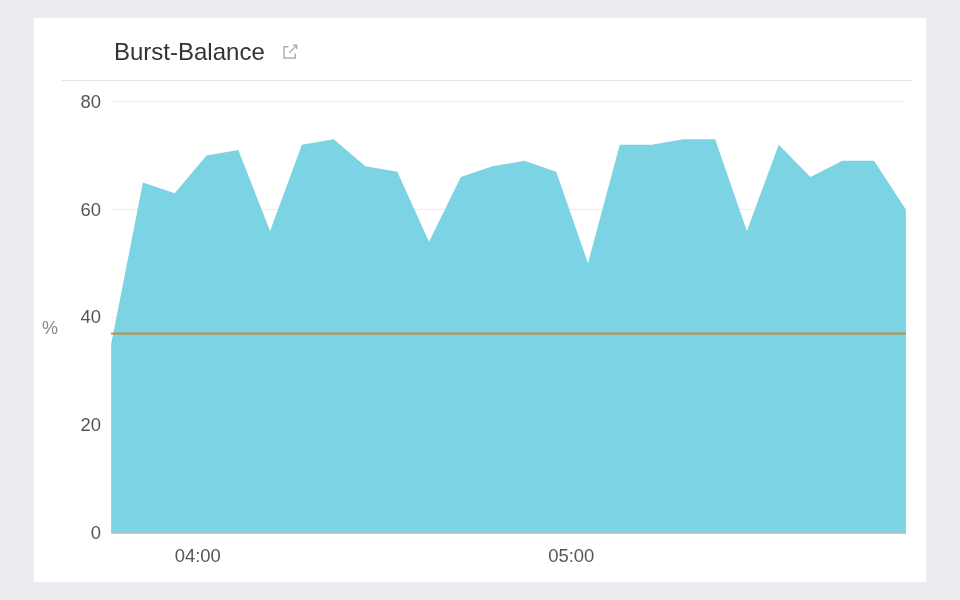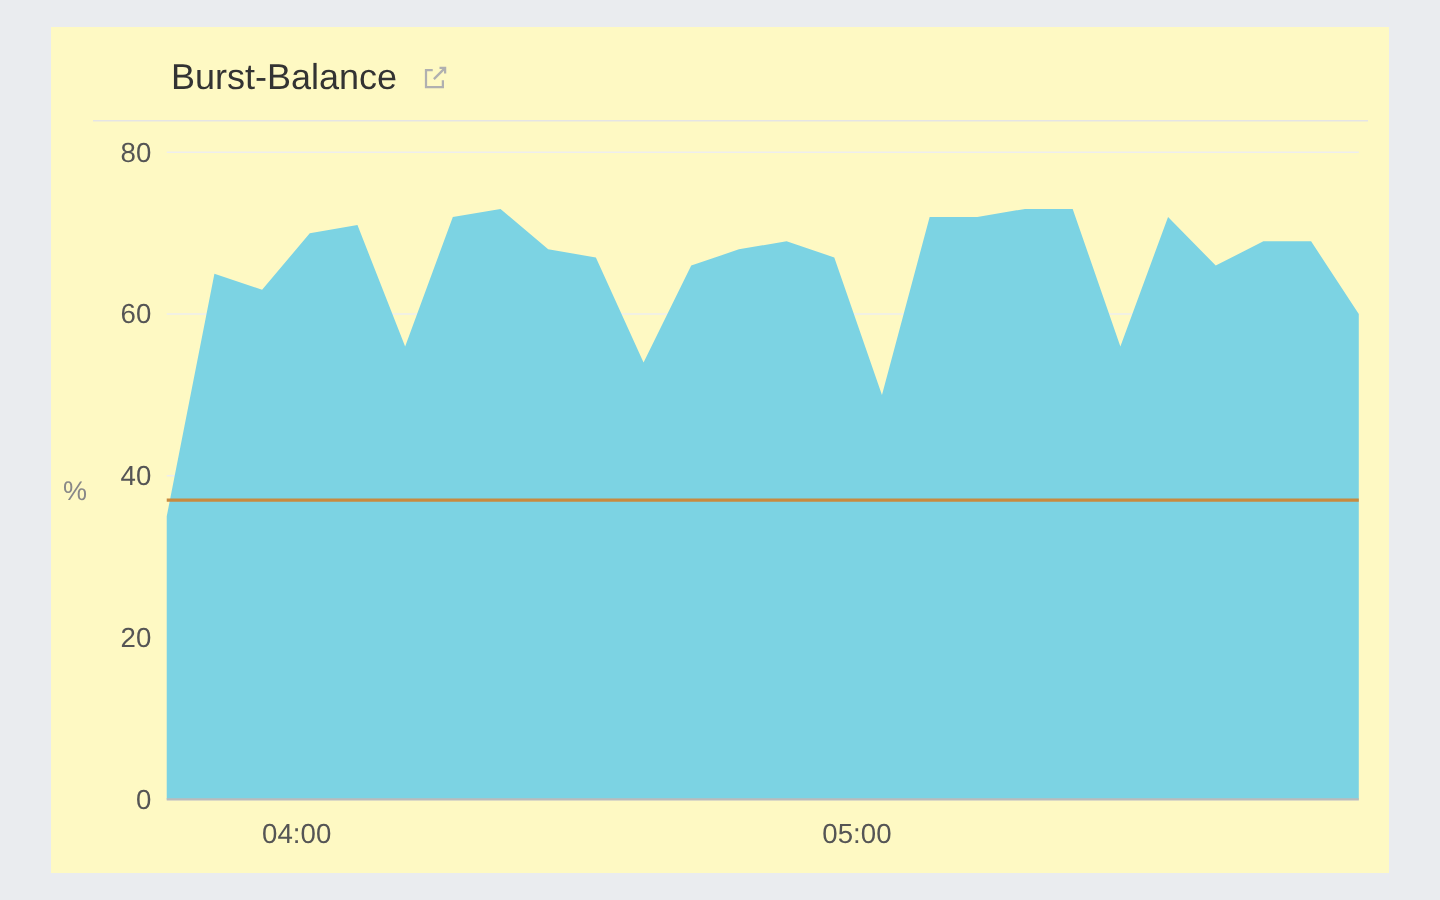--- a/index.html
+++ b/index.html
@@ -4,21 +4,21 @@
   <style>
     * { margin: 0; padding: 0; box-sizing: border-box; }
     body {
       background: #EAECEF;
       font-family: -apple-system, BlinkMacSystemFont, "Segoe UI", Helvetica, Arial, sans-serif;
       width: 960px;
       height: 600px;
       padding: 18px 34px;
     }
     .card {
-      background: #fef9c3;
+      background: #ffffff;
       width: 100%;
       height: 100%;
       padding: 16px 14px 8px 28px;
       display: flex;
       flex-direction: column;
     }
     .header {
       display: flex;
       align-items: center;
       gap: 16px;

